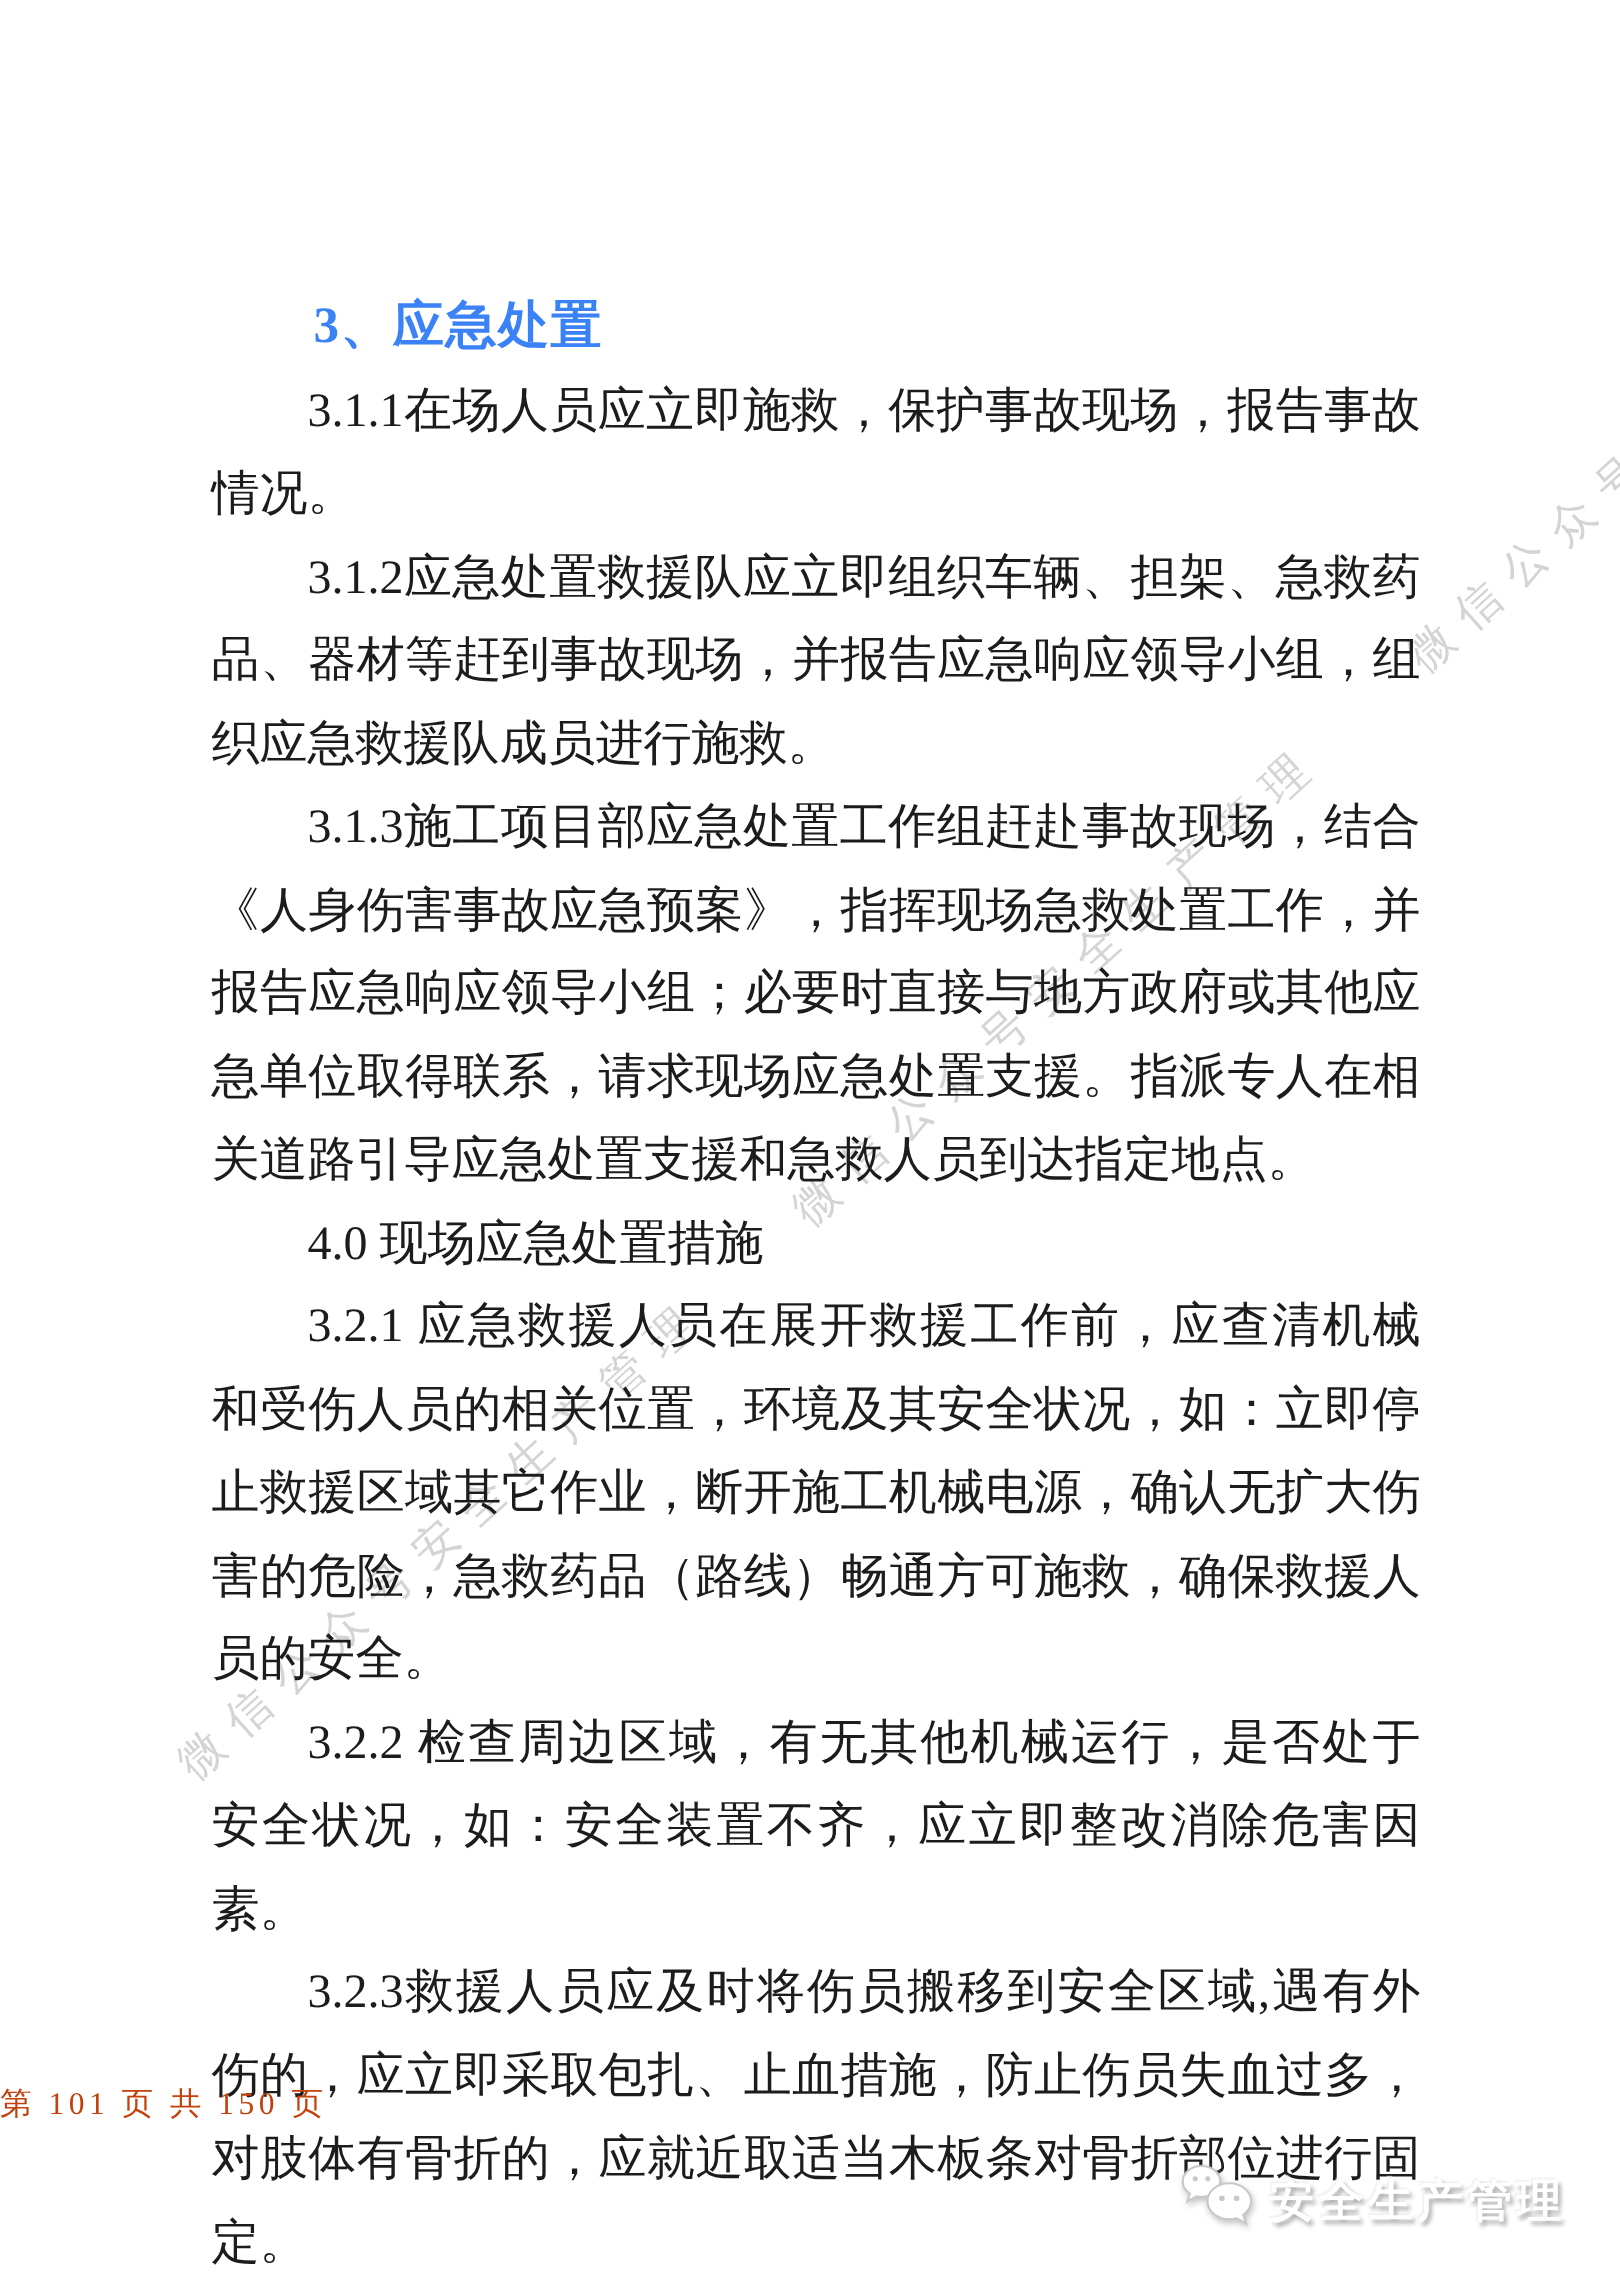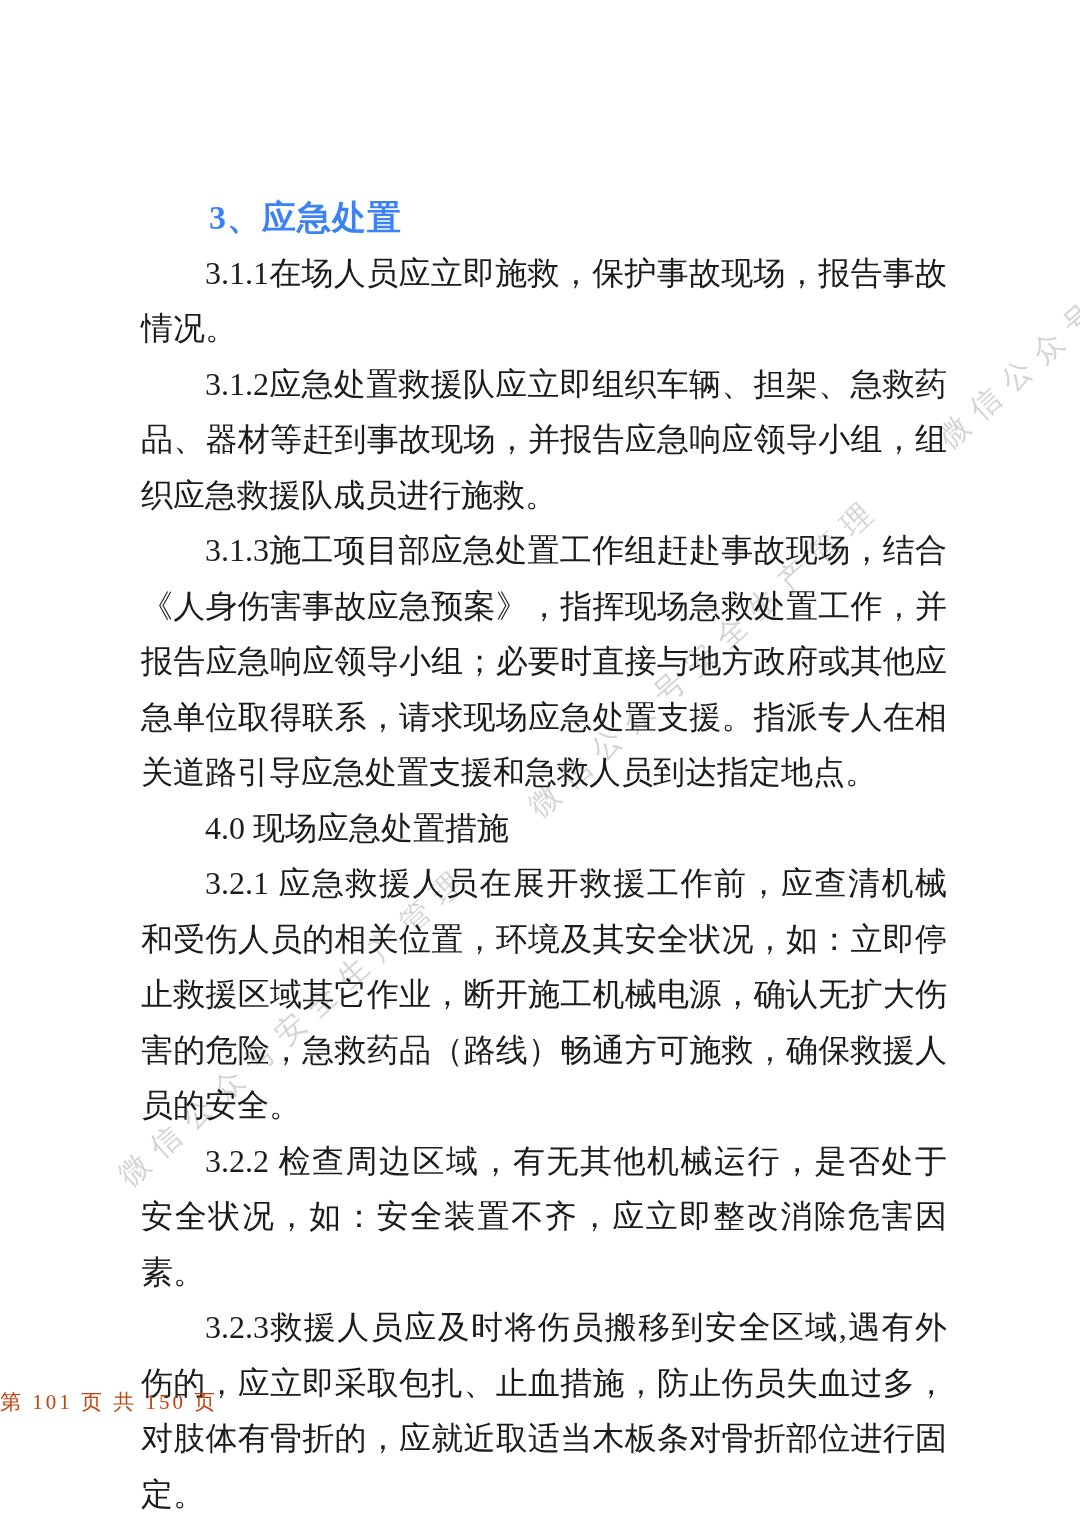--- a/index.html
+++ b/index.html
@@ -94,14 +94,31 @@
     <p>3.1.2应急处置救援队应立即组织车辆、担架、急救药品、器材等赶到事故现场，并报告应急响应领导小组，组织应急救援队成员进行施救。</p>
     <p>3.1.3施工项目部应急处置工作组赶赴事故现场，结合《人身伤害事故应急预案》，指挥现场急救处置工作，并报告应急响应领导小组；必要时直接与地方政府或其他应急单位取得联系，请求现场应急处置支援。指派专人在相关道路引导应急处置支援和急救人员到达指定地点。</p>
     <p>4.0 现场应急处置措施</p>
     <p>3.2.1 应急救援人员在展开救援工作前，应查清机械和受伤人员的相关位置，环境及其安全状况，如：立即停止救援区域其它作业，断开施工机械电源，确认无扩大伤害的危险，急救药品（路线）畅通方可施救，确保救援人员的安全。</p>
     <p>3.2.2 检查周边区域，有无其他机械运行，是否处于安全状况，如：安全装置不齐，应立即整改消除危害因素。</p>
     <p>3.2.3救援人员应及时将伤员搬移到安全区域,遇有外伤的，应立即采取包扎、止血措施，防止伤员失血过多，对肢体有骨折的，应就近取适当木板条对骨折部位进行固定。</p>
   </div>
 
   <div class="page-footer">第 101 页 共 150 页</div>
 
+  <div class="brand">
+    <span>
+      <svg width="50" height="46" viewBox="0 0 50 46">
+        <g fill="#ffffff" stroke="#c8c8c8" stroke-width="1.4">
+          <path d="M15 2 C8 2 2.5 6.6 2.5 12.3 c0 3.3 1.9 6.2 4.8 8.1 L5.6 25.6 l6-3.4 c1.1 0.3 2.2 0.4 3.4 0.4 6.9 0 12.5-4.6 12.5-10.3 S21.9 2 15 2 Z"></path>
+          <path d="M33.5 13.5 c-8 0-14.5 5.4-14.5 12 0 6.6 6.5 12 14.5 12 1.7 0 3.3-0.2 4.8-0.7 l6.4 3.6 -1.9-5.9 c3.2-2.2 5.2-5.5 5.2-9 0-6.6-6.5-12-14.5-12 Z"></path>
+        </g>
+        <g fill="#c8c8c8" stroke="none">
+          <circle cx="10.8" cy="10.5" r="1.7"></circle>
+          <circle cx="19.2" cy="10.5" r="1.7"></circle>
+          <circle cx="28.6" cy="23.5" r="1.9"></circle>
+          <circle cx="38.4" cy="23.5" r="1.9"></circle>
+        </g>
+      </svg>
+    </span>
+    <span class="brand-text">安全生产管理</span>
+  </div>
 
 </div>
 
 </body></html>

